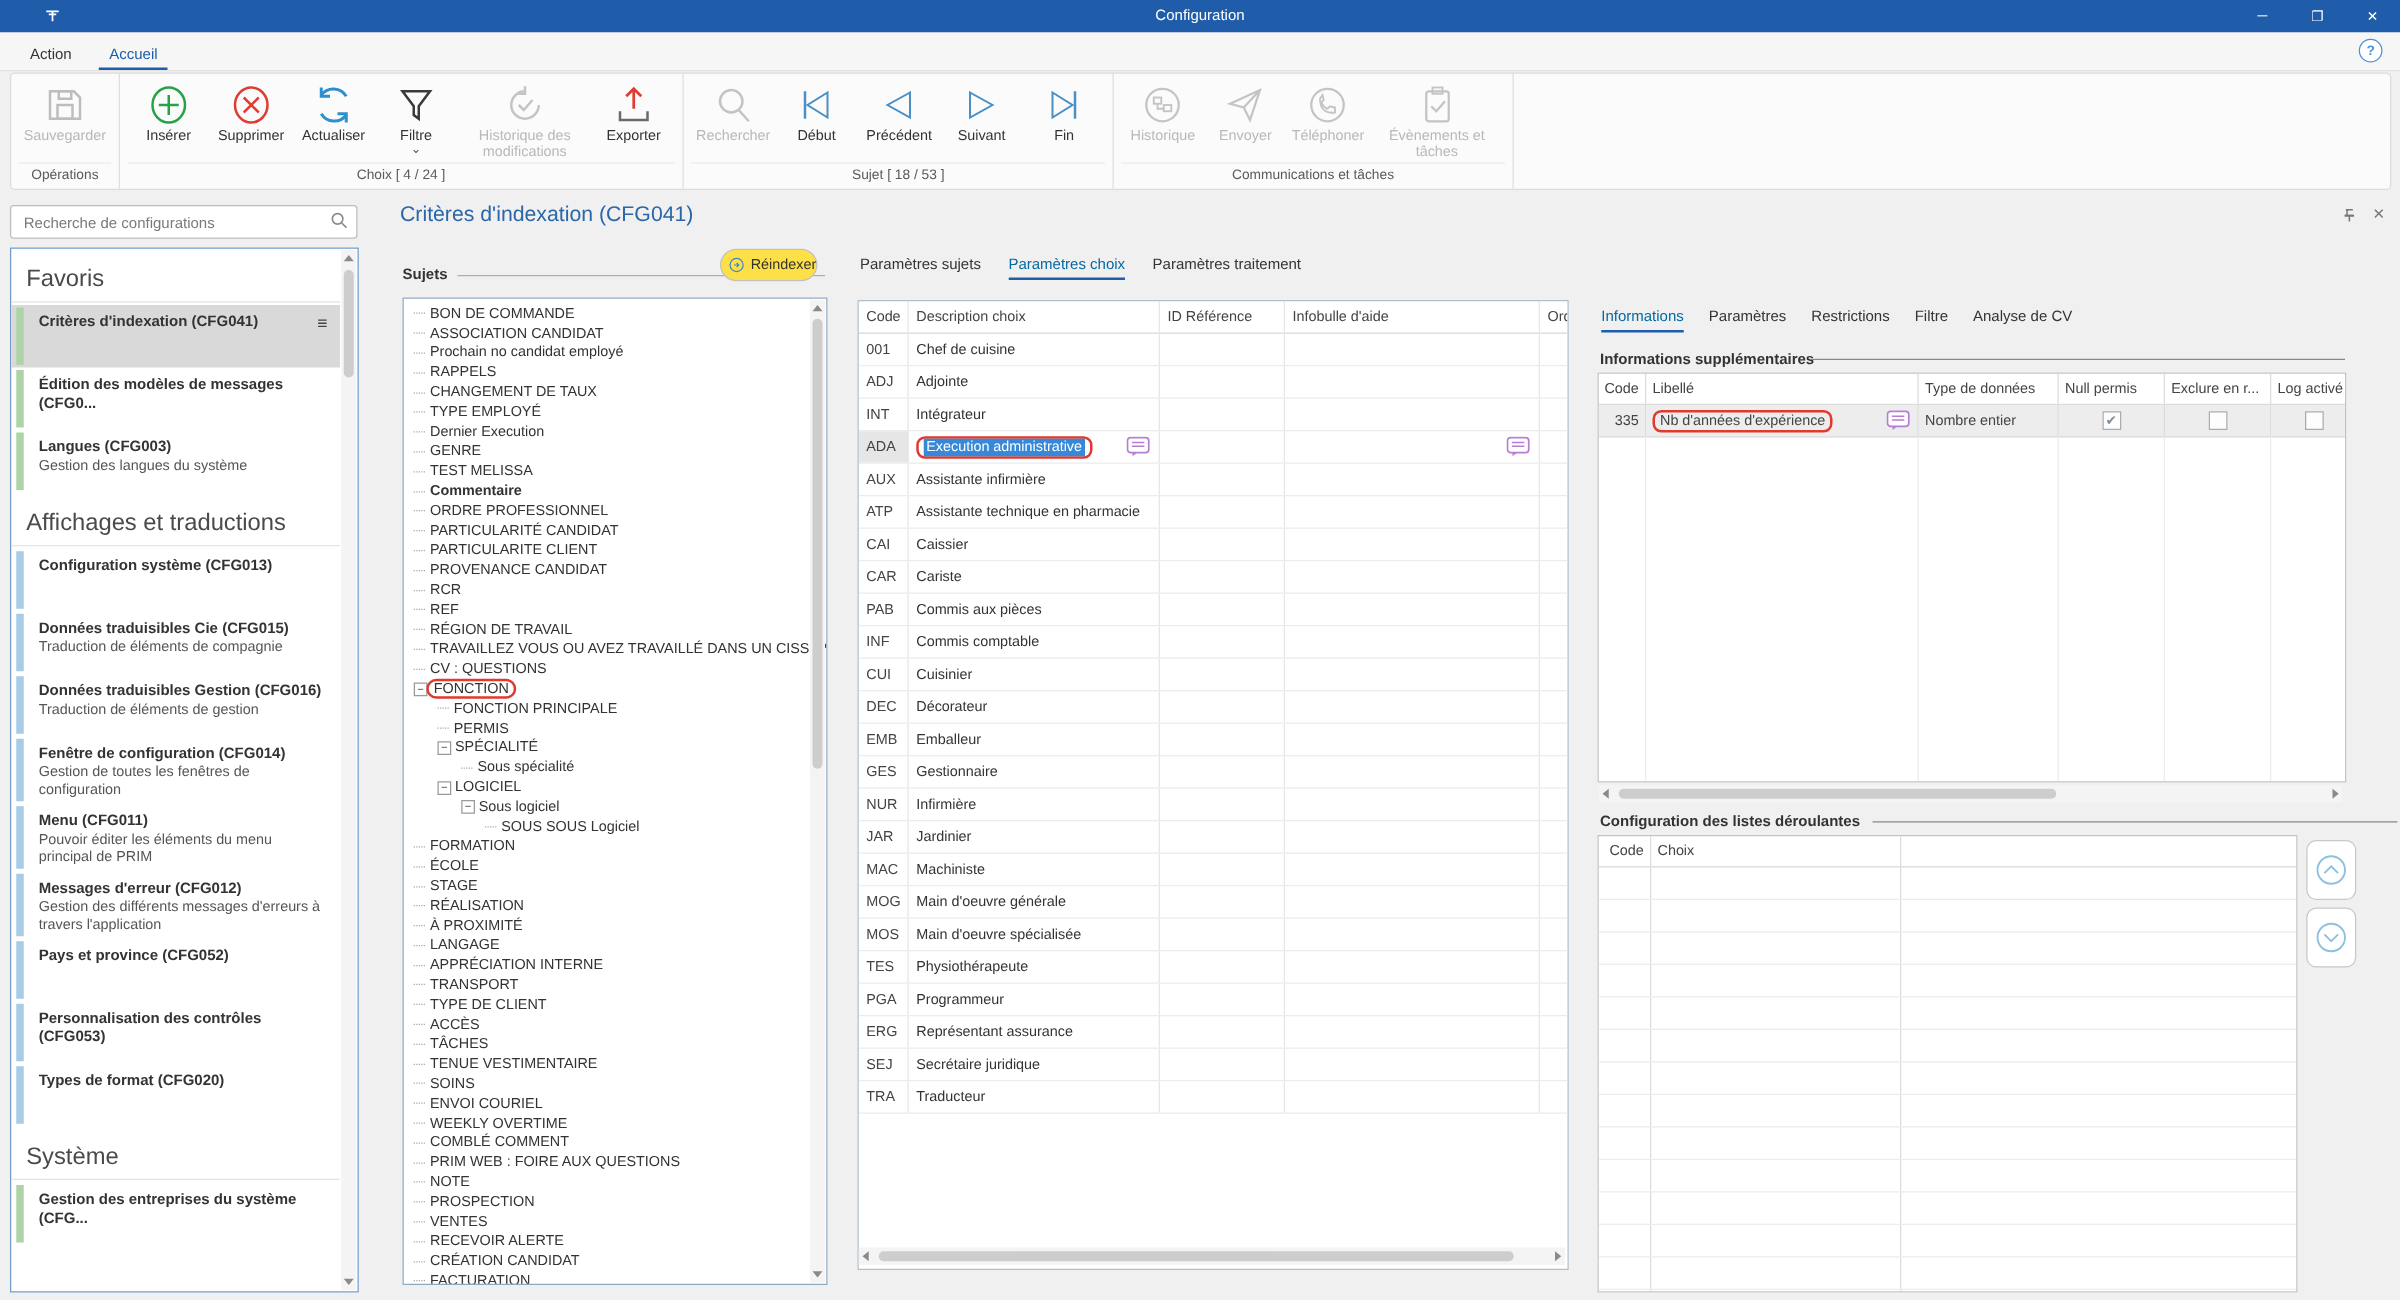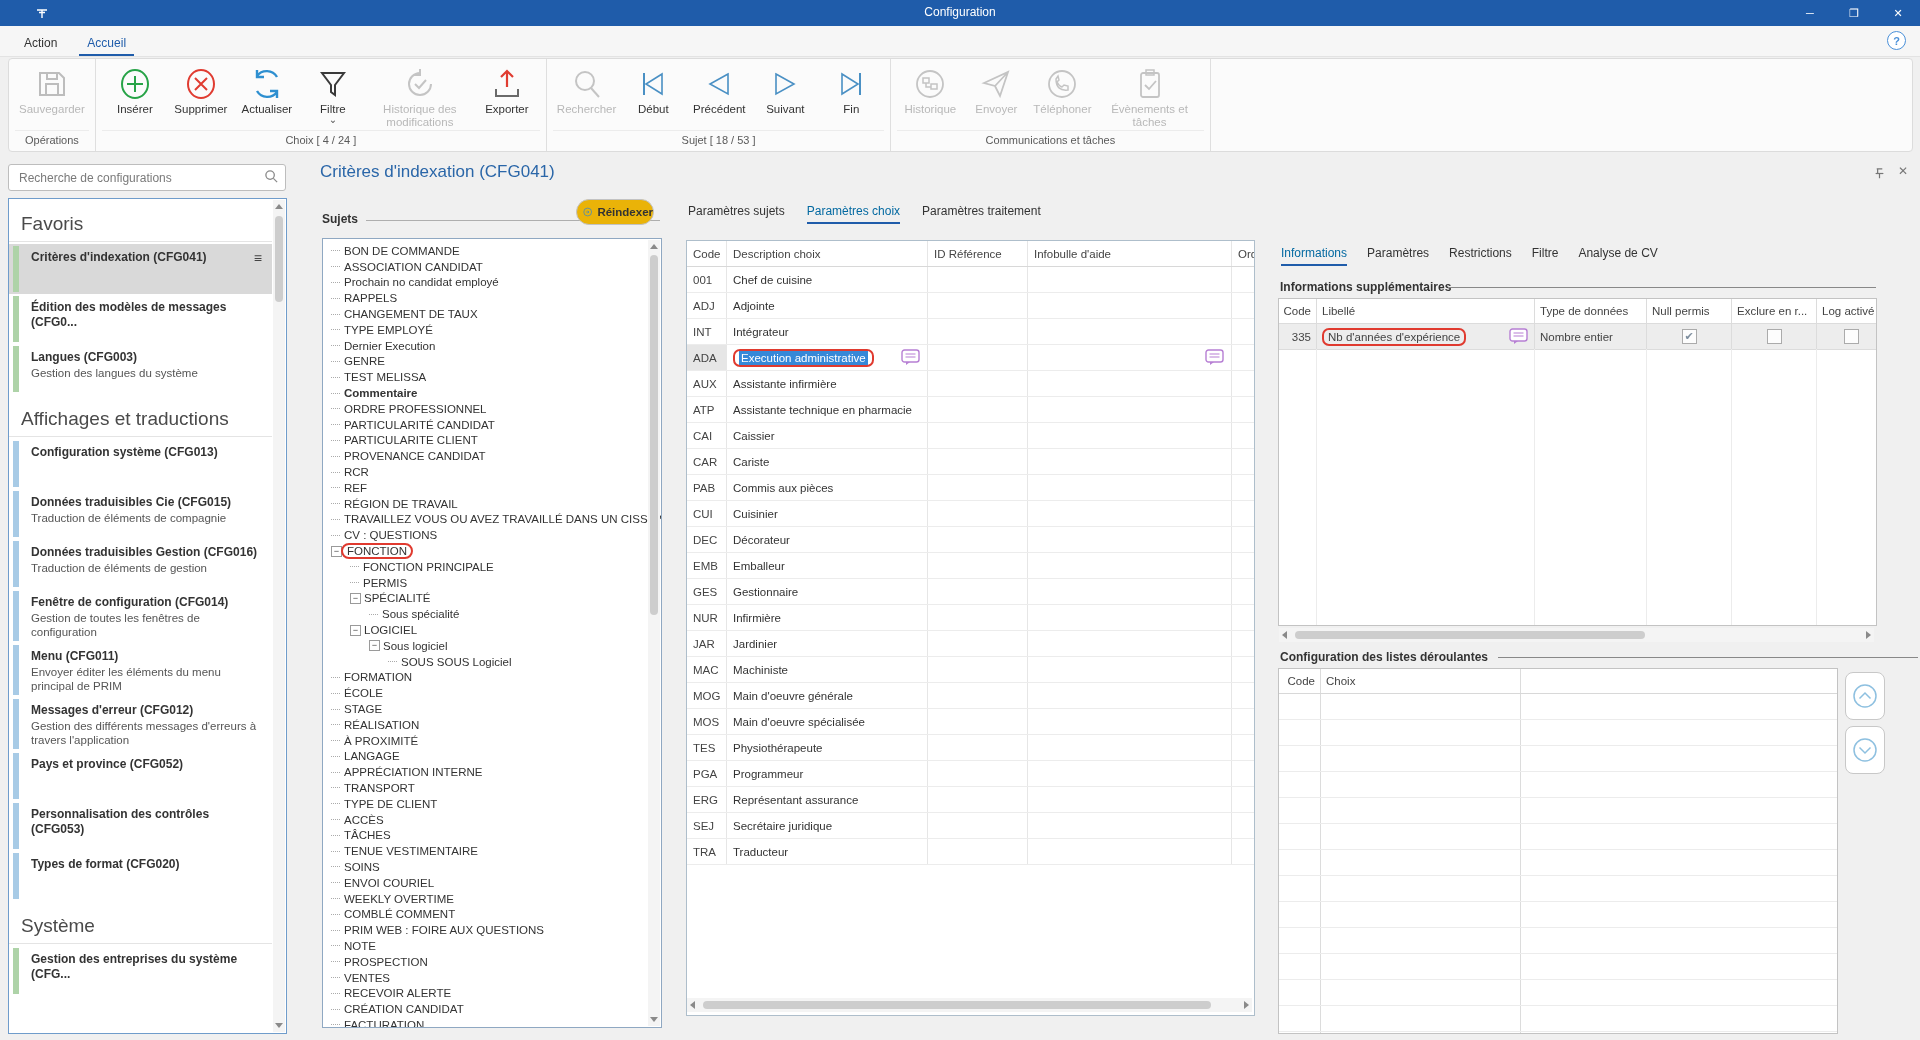--- a/index.html
+++ b/index.html
@@ -59,21 +59,21 @@
   .tri.left{border-top:4px solid transparent;border-bottom:4px solid transparent;border-right:5px solid #8a8a8a;top:3px;}
   .tri.right{border-top:4px solid transparent;border-bottom:4px solid transparent;border-left:5px solid #8a8a8a;top:3px;}
   
   #page-title{position:absolute;left:320px;top:162px;font-size:17px;color:#2a66a8;}
   #doc-pin{position:absolute;right:34px;top:166px;color:#777;}
   #doc-close{position:absolute;right:12px;top:164px;color:#777;font-size:12px;}
   
   #sujets-label{position:absolute;left:322px;top:212px;font-size:12px;font-weight:bold;color:#333;}
   #sujets-rule{position:absolute;left:366px;top:220px;width:294px;height:1px;background:#aeaeae;}
   #reindex-btn{position:absolute;left:576px;top:199px;width:78px;height:26px;border:1px solid #c2c2c2;border-radius:13px;
-               background:#eab308;display:flex;align-items:center;gap:5px;padding-left:6px;box-sizing:border-box;font-weight:bold;}
+               background:#fde047;display:flex;align-items:center;gap:5px;padding-left:6px;box-sizing:border-box;}
   #reindex-btn span{font-size:11.5px;color:#333;}
   #tree-box{position:absolute;left:322px;top:238px;width:338px;height:788px;background:#fff;border:1px solid #8fa8c2;overflow:hidden;}
   #tree{position:absolute;left:2px;top:4px;width:318px;}
   .titem{height:15.8px;display:flex;align-items:center;white-space:nowrap;font-size:11.5px;color:#333;}
   .stub{display:inline-block;width:9px;border-top:1px dotted #aaa;margin-right:4px;flex:none;}
   .expander{display:inline-flex;width:9px;height:9px;border:1px solid #9a9a9a;background:#fff;margin-right:3px;flex:none;
             align-items:center;justify-content:center;font-size:9px;line-height:7px;color:#444;}
   .hlbox{border:2px solid #e03a2f;border-radius:8px;padding:0 4px;margin-left:-4px;}
   
   #center-tabs{position:absolute;left:688px;top:204px;display:flex;gap:22px;}
@@ -371,21 +371,21 @@
         <div class="s">Traduction de éléments de gestion</div>
       </div>
       <div class="side-item">
         <div class="accent blue"></div>
         <div class="t">Fenêtre de configuration (CFG014)</div>
         <div class="s">Gestion de toutes les fenêtres de configuration</div>
       </div>
       <div class="side-item">
         <div class="accent blue"></div>
         <div class="t">Menu (CFG011)</div>
-        <div class="s">Envoyer éditer les éléments du menu principal de PRIM</div>
+        <div class="s">Pouvoir éditer les éléments du menu principal de PRIM</div>
       </div>
       <div class="side-item">
         <div class="accent blue"></div>
         <div class="t">Messages d'erreur (CFG012)</div>
         <div class="s">Gestion des différents messages d'erreurs à travers l'application</div>
       </div>
       <div class="side-item">
         <div class="accent blue"></div>
         <div class="t">Pays et province (CFG052)</div>
       </div>
@@ -736,20 +736,29 @@
           <span>Cariste</span>
         </div>
         <div class="cell cc2"></div>
         <div class="cell cc3"></div>
         <div class="cell cc4"></div>
       </div>
       <div class="crow">
         <div class="cell cc0 codecell">PAB</div>
         <div class="cell cc1">
           <span>Commis aux pièces</span>
+        </div>
+        <div class="cell cc2"></div>
+        <div class="cell cc3"></div>
+        <div class="cell cc4"></div>
+      </div>
+      <div class="crow">
+        <div class="cell cc0 codecell">INF</div>
+        <div class="cell cc1">
+          <span>Commis comptable</span>
         </div>
         <div class="cell cc2"></div>
         <div class="cell cc3"></div>
         <div class="cell cc4"></div>
       </div>
       <div class="crow">
         <div class="cell cc0 codecell">CUI</div>
         <div class="cell cc1">
           <span>Cuisinier</span>
         </div>

